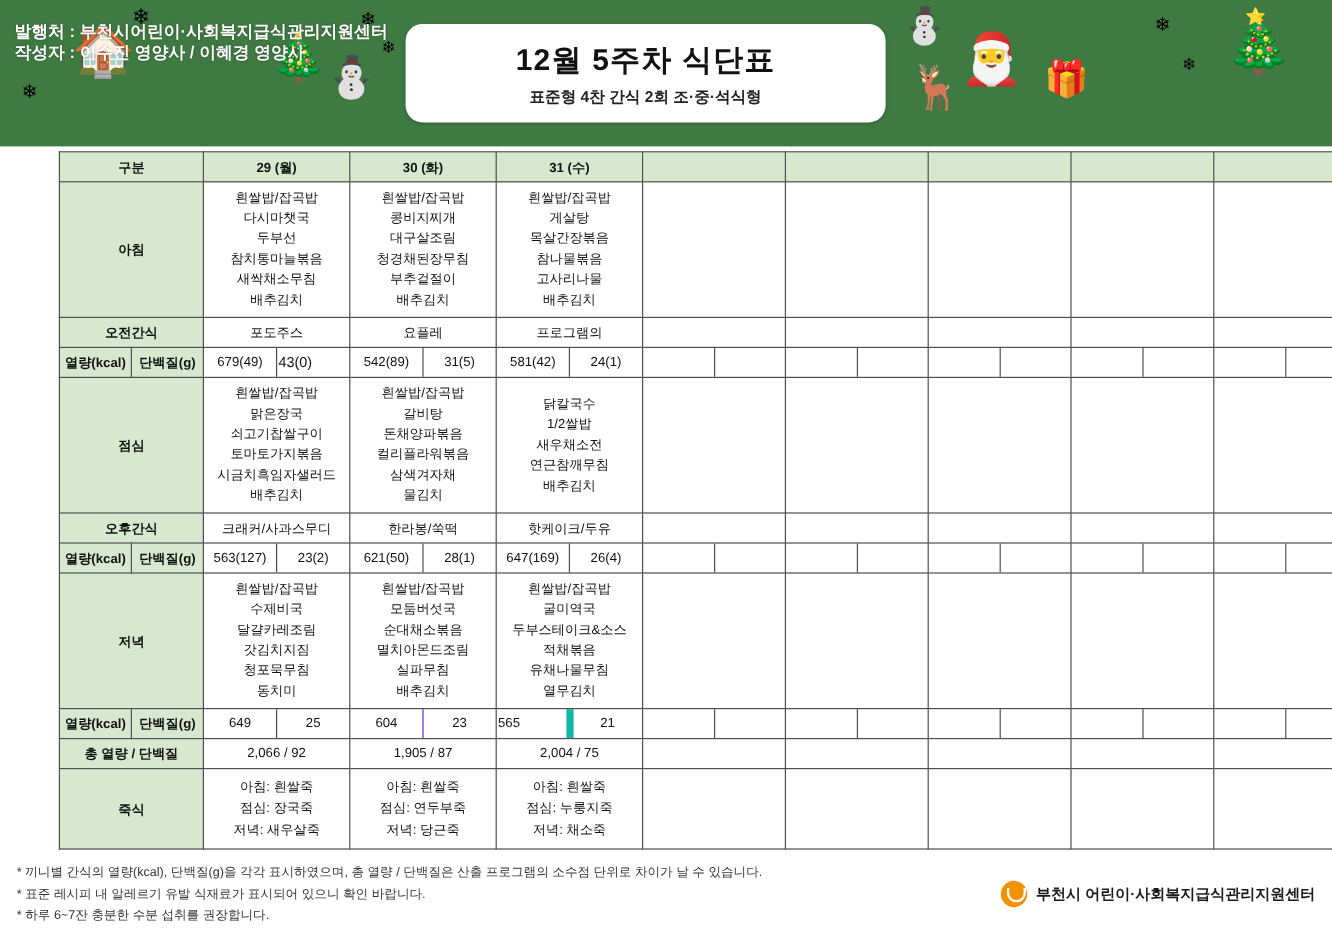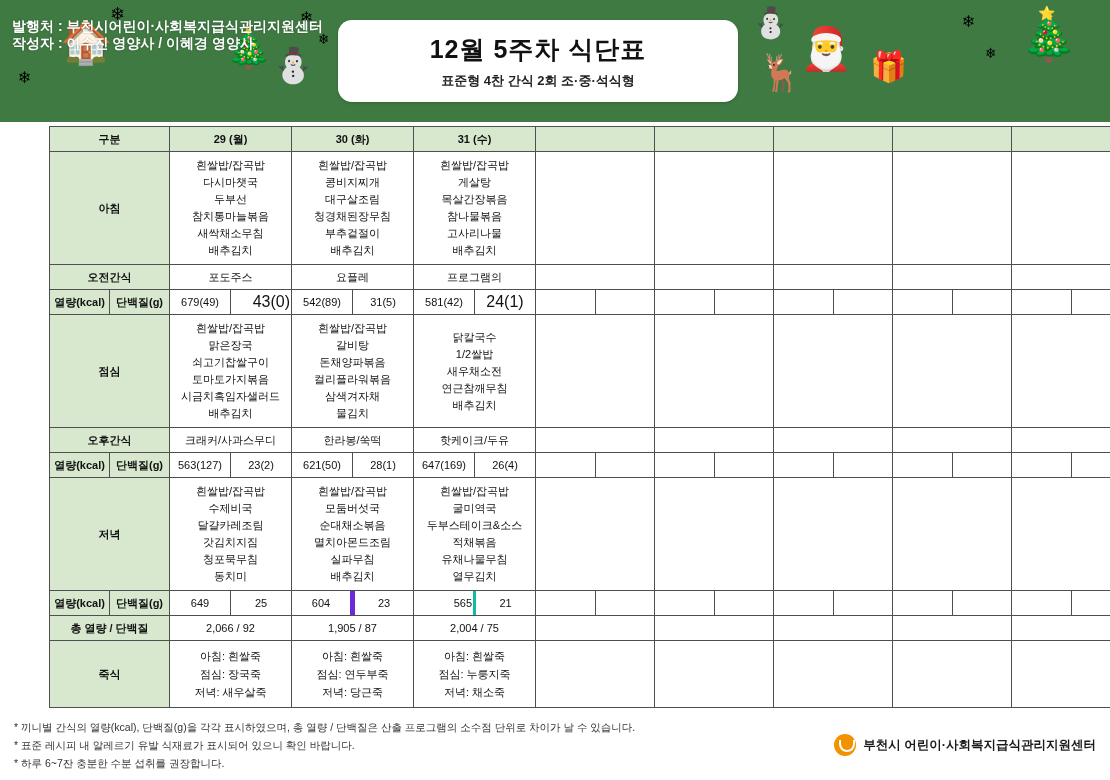--- a/index.html
+++ b/index.html
@@ -156,41 +156,41 @@
       </tr>
 
       <tr class="kcal-row">
         <td class="lbl-sm">열량(kcal)</td>
         <td class="lbl-sm">단백질(g)</td>
         <td style="padding:0">
           <table style="width:100%;border-collapse:collapse;table-layout:fixed">
             <tbody>
                   <tr>
                     <td style="border:none;border-right:1px solid #4f4f4f;font-size:11px;text-align:center">679(49)</td>
-            <td style="border:none;font-size:16px;text-align:right">43(0)</td>
+            <td style="border:none;font-size:12px;text-align:left">43(0)</td>
                   </tr>
           </tbody>
               </table>
         </td>
         <td style="padding:0">
           <table style="width:100%;border-collapse:collapse;table-layout:fixed">
             <tbody>
                   <tr>
                     <td style="border:none;border-right:1px solid #4f4f4f;font-size:11px;text-align:center">542(89)</td>
             <td style="border:none;font-size:11px;text-align:center">31(5)</td>
                   </tr>
           </tbody>
               </table>
         </td>
         <td style="padding:0">
           <table style="width:100%;border-collapse:collapse;table-layout:fixed">
             <tbody>
                   <tr>
                     <td style="border:none;border-right:1px solid #4f4f4f;font-size:11px;text-align:center">581(42)</td>
-            <td style="border:none;font-size:16px;text-align:center">24(1)</td>
+            <td style="border:none;font-size:11px;text-align:center">24(1)</td>
                   </tr>
           </tbody>
               </table>
         </td>
         <td style="padding:0">
           <table style="width:100%;border-collapse:collapse;table-layout:fixed">
             <tbody>
                   <tr>
                     <td style="border:none;border-right:1px solid #4f4f4f">&nbsp;</td>
                     <td style="border:none">&nbsp;</td>
@@ -371,31 +371,31 @@
                     <td style="border:none;border-right:1px solid #4f4f4f;font-size:11px;text-align:center">649</td>
             <td style="border:none;font-size:11px;text-align:center">25</td>
                   </tr>
           </tbody>
               </table>
         </td>
         <td style="padding:0">
           <table style="width:100%;border-collapse:collapse;table-layout:fixed">
             <tbody>
                   <tr>
-                    <td style="border:none;border-right:5px solid #6d28d9;font-size:11px;text-align:center">604</td>
+                    <td style="border:none;border-right:1px solid #6d28d9;font-size:11px;text-align:center">604</td>
             <td style="border:none;font-size:11px;text-align:center">23</td>
                   </tr>
           </tbody>
               </table>
         </td>
         <td style="padding:0">
           <table style="width:100%;border-collapse:collapse;table-layout:fixed">
             <tbody>
                   <tr>
-                    <td style="border:none;border-right:3px solid #14b8a6;font-size:11px;text-align:right">565</td>
+                    <td style="border:none;border-right:6px solid #14b8a6;font-size:11px;text-align:left">565</td>
             <td style="border:none;font-size:11px;text-align:center">21</td>
                   </tr>
           </tbody>
               </table>
         </td>
         <td style="padding:0">
               <table style="width:100%;border-collapse:collapse;table-layout:fixed">
                 <tbody>
                   <tr>
                     <td style="border:none;border-right:1px solid #4f4f4f">&nbsp;</td>

